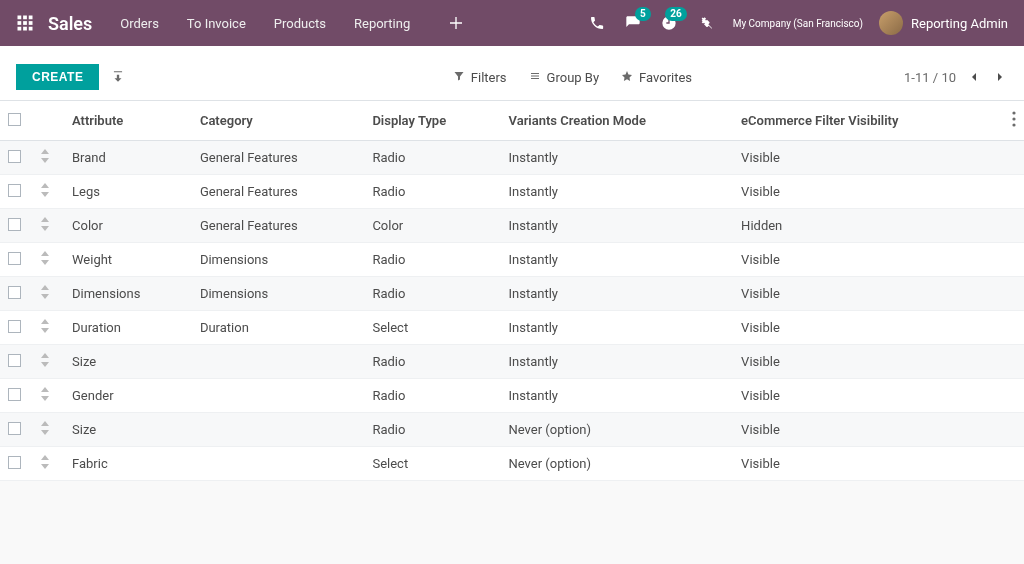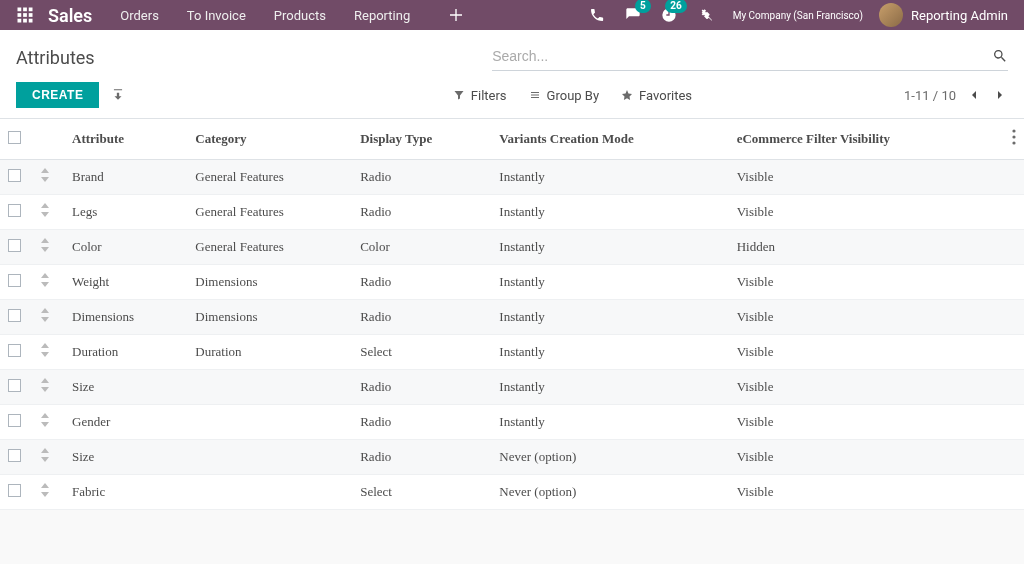--- a/index.html
+++ b/index.html
@@ -1,18 +1,18 @@
 <!DOCTYPE html>
 <html><head>
 <meta charset="utf-8">
 <style>
   * { box-sizing: border-box; margin: 0; padding: 0; }
   body { font-family: -apple-system, BlinkMacSystemFont, "Segoe UI", Roboto, Helvetica, Arial, sans-serif; font-size: 13px; color: #4c4c4c; background: #f9f9f9; }
   
-  .navbar { background: #714B67; color: #fff; height: 30px; display: flex; align-items: center; padding: 0 16px; }
+  .navbar { background: #714B67; color: #fff; height: 46px; display: flex; align-items: center; padding: 0 16px; }
   .navbar .apps-icon { width: 18px; height: 18px; margin-right: 14px; cursor: pointer; fill: #fff; }
   .navbar .brand { font-size: 18px; font-weight: 600; margin-right: 28px; }
   .navbar .nav-item { font-size: 13px; margin-right: 28px; cursor: pointer; color: #eee; }
   .navbar .spacer { flex: 1; }
   .navbar .sys-icon { width: 16px; height: 16px; fill: #fff; margin: 0 10px; cursor: pointer; }
   .navbar .icon-wrap { position: relative; display: inline-flex; align-items: center; margin: 0 10px; cursor: pointer; }
   .navbar .badge { position: absolute; top: -8px; right: -10px; background: #00A09D; color: #fff; border-radius: 10px; font-size: 10px; font-weight: 700; padding: 1px 5px; line-height: 1.2; }
   .navbar .company { margin: 0 16px 0 10px; font-size: 10px; cursor: pointer; }
   .navbar .avatar { width: 24px; height: 24px; border-radius: 50%; background: linear-gradient(135deg,#c89f6b,#8a6a46); margin-right: 8px; }
   .navbar .user { display: flex; align-items: center; cursor: pointer; }
@@ -24,27 +24,27 @@
   .page-title { font-size: 18px; font-weight: 400; color: #4c4c4c; }
   .search-input { flex: 1; border: none; outline: none; font-size: 14px; background: transparent; padding: 4px 0; }
   .search-input::placeholder { color: #aaa; }
   .search-icon { width: 16px; height: 16px; fill: #4c4c4c; cursor: pointer; margin-left: 8px; }
   .search-underline { border-bottom: 1px solid #ced4da; display: flex; align-items: center; flex: 1; padding-bottom: 2px; }
   
   .cp-row2 { display: flex; align-items: center; padding: 8px 0 10px 0; }
   .btn-create { background: #00A09D; color: #fff; border: none; padding: 6px 16px; font-size: 12px; font-weight: 600; letter-spacing: 0.5px; cursor: pointer; margin-right: 12px; }
   .import-icon { width: 14px; height: 14px; fill: #6b6b6b; cursor: pointer; }
   .cp-filters { display: flex; align-items: center; gap: 22px; margin-left: auto; margin-right: auto; flex: 1; justify-content: flex-start; padding-left: 33%; }
-  .filter-btn { display: inline-flex; align-items: center; gap: 6px; color: #4c4c4c; cursor: pointer; font-size: 13px; }
+  .filter-btn { display: inline-flex; align-items: flex-start; gap: 6px; color: #4c4c4c; cursor: pointer; font-size: 13px; }
   .filter-btn svg { width: 12px; height: 12px; fill: #6b6b6b; }
   .pager { display: flex; align-items: center; gap: 10px; color: #6b6b6b; font-size: 13px; }
   .pager .nav-btn { cursor: pointer; fill: #4c4c4c; width: 16px; height: 16px; }
   
   .table-wrap { background: #fff; }
-  table { width: 100%; border-collapse: collapse; font-family: Liberation Serif, serif; }
+  table { width: 100%; border-collapse: collapse; }
   thead th { text-align: left; font-weight: 600; font-size: 13px; color: #4c4c4c; padding: 10px 8px; border-bottom: 1px solid #dee2e6; background: #fff; }
   thead th.checkbox-col, thead th.handle-col { width: 32px; }
   thead th.menu-col { width: 28px; text-align: right; }
   tbody tr { border-bottom: 1px solid #eef0f2; }
   tbody tr:nth-child(odd) { background: #f7f8f9; }
   tbody tr:nth-child(even) { background: #fff; }
   tbody td { padding: 8px 8px; font-size: 13px; color: #4c4c4c; }
   .checkbox { width: 13px; height: 13px; border: 1px solid #adb5bd; display: inline-block; background: #fff; cursor: pointer; }
   .drag-handle { color: #bbb; cursor: grab; display: inline-flex; }
   .drag-handle svg { width: 10px; height: 14px; fill: #bbb; }
@@ -94,33 +94,20 @@
       <path d="M22 19l-5-5 1.5-1.5c.6-.6.6-1.5 0-2.1L15 7l-1.4 1.4-1.4-1.4 1.4-1.4-2.1-2.1L10 5l-1.4-1.4L7 5.2l1.4 1.4L7 8l1.4 1.4L7 10.8l2.1 2.1 1.4-1.4 1.4 1.4L10.5 14l3.5 3.5c.6.6 1.5.6 2.1 0L17.6 16l5 5-0.6-2z"></path>
     </svg>
   <span class="company">My Company (San Francisco)</span>
   <div class="user">
     <div class="avatar"></div>
     <span>Reporting Admin</span>
   </div>
 </div>
 
 <div class="control-panel">
-  <div class="cp-row">
-    <div class="cp-left">
-      <span class="page-title">Attributes</span>
-    </div>
-    <div class="cp-right">
-      <div class="search-underline">
-        <input class="search-input" placeholder="Search..." style="">
-        <svg class="search-icon" viewBox="0 0 24 24">
-            <path d="M15.5 14h-.8l-.3-.3a6.5 6.5 0 10-.7.7l.3.3v.8l5 5 1.5-1.5-5-5zM9.5 14A4.5 4.5 0 119.5 5a4.5 4.5 0 010 9z"></path>
-          </svg>
-      </div>
-    </div>
-  </div>
   <div class="cp-row2">
     <button class="btn-create">CREATE</button>
     <svg class="import-icon" viewBox="0 0 24 24">
         <path d="M5 20h14v-2H5v2zM12 2L6 8h4v6h4V8h4l-6-6z" transform="rotate(180 12 11)"></path>
       </svg>
     <div class="cp-filters">
       <span class="filter-btn">
         <svg viewBox="0 0 24 24">
             <path d="M3 4h18l-7 9v6l-4 2v-8z"></path>
           </svg>

